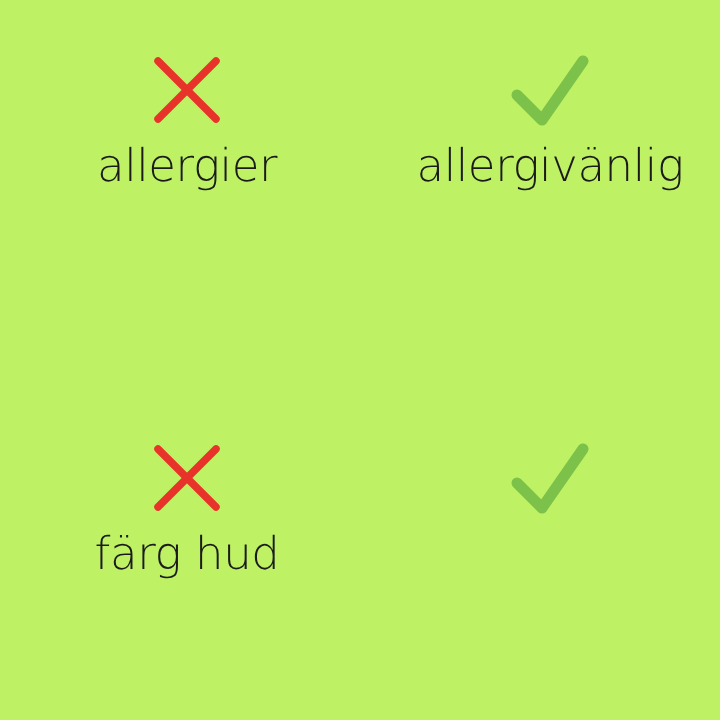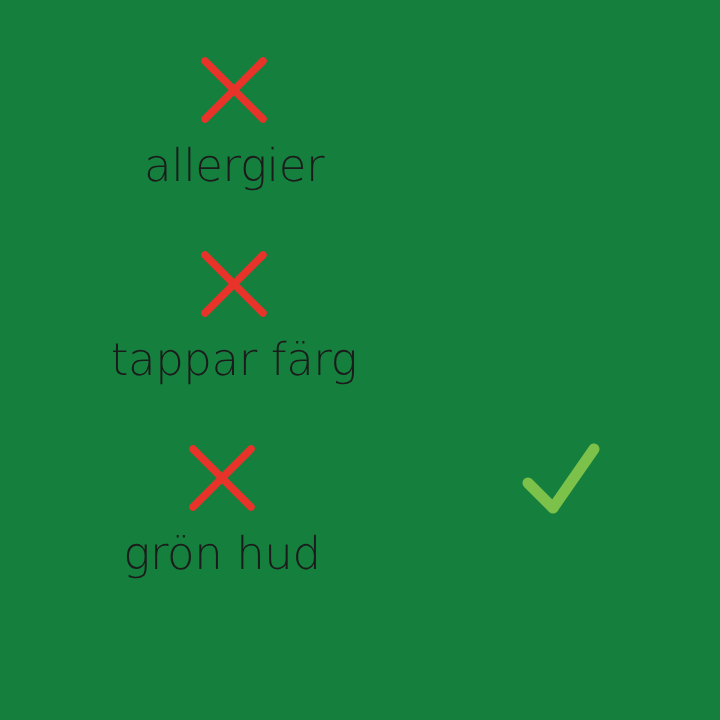--- a/index.html
+++ b/index.html
@@ -10,27 +10,26 @@
     width: 720px;
     height: 720px;
     background: #faf8ea;
     font-family: "DejaVu Sans", sans-serif;
     overflow: hidden;
   }
   #board {
     position: relative;
     width: 720px;
     height: 720px;
-    background: #15803d;
+    background: #bef264;
     box-sizing: border-box;
     display: flex;
     flex-direction: column;
     justify-content: flex-start;
     padding-top: 54px;
-    padding-left: 47px;
   }
   .row {
     display: flex;
     flex-direction: row;
     width: 100%;
     height: 194px;
   }
   .cell {
     display: flex;
     flex-direction: column;
@@ -71,47 +70,44 @@
       <span class="icon-wrap">
         <svg class="icon-x" viewBox="0 0 72 72" aria-hidden="true">
           <g stroke="#e8332a" stroke-width="7.5" stroke-linecap="round">
             <line x1="7" y1="7" x2="65" y2="65"></line>
             <line x1="65" y1="7" x2="7" y2="65"></line>
           </g>
         </svg>
       </span>
       <span class="label">allergier</span>
     </div>
+    <div class="cell cell-right">
+      <span class="icon-wrap">
+        <svg class="icon-ok" viewBox="0 0 82 78" aria-hidden="true">
+          <path d="M8 41 L33 66 L74 7" fill="none" stroke="#7cc14a" stroke-width="11" stroke-linecap="round" stroke-linejoin="round"></path>
+        </svg>
+      </span>
+      <span class="label">allergivänlig</span>
+    </div>
+  </div>
+
+  <div class="row">
   </div>
 
   <div class="row">
     <div class="cell cell-left">
       <span class="icon-wrap">
         <svg class="icon-x" viewBox="0 0 72 72" aria-hidden="true">
           <g stroke="#e8332a" stroke-width="7.5" stroke-linecap="round">
             <line x1="7" y1="7" x2="65" y2="65"></line>
             <line x1="65" y1="7" x2="7" y2="65"></line>
           </g>
         </svg>
       </span>
-      <span class="label">tappar färg</span>
-    </div>
-  </div>
-
-  <div class="row">
-    <div class="cell cell-left">
-      <span class="icon-wrap">
-        <svg class="icon-x" viewBox="0 0 72 72" aria-hidden="true">
-          <g stroke="#e8332a" stroke-width="7.5" stroke-linecap="round">
-            <line x1="7" y1="7" x2="65" y2="65"></line>
-            <line x1="65" y1="7" x2="7" y2="65"></line>
-          </g>
-        </svg>
-      </span>
-      <span class="label">grön hud</span>
+      <span class="label">färg hud</span>
     </div>
     <div class="cell cell-right">
       <span class="icon-wrap">
         <svg class="icon-ok" viewBox="0 0 82 78" aria-hidden="true">
           <path d="M8 41 L33 66 L74 7" fill="none" stroke="#7cc14a" stroke-width="11" stroke-linecap="round" stroke-linejoin="round"></path>
         </svg>
       </span>
     </div>
   </div>
 

